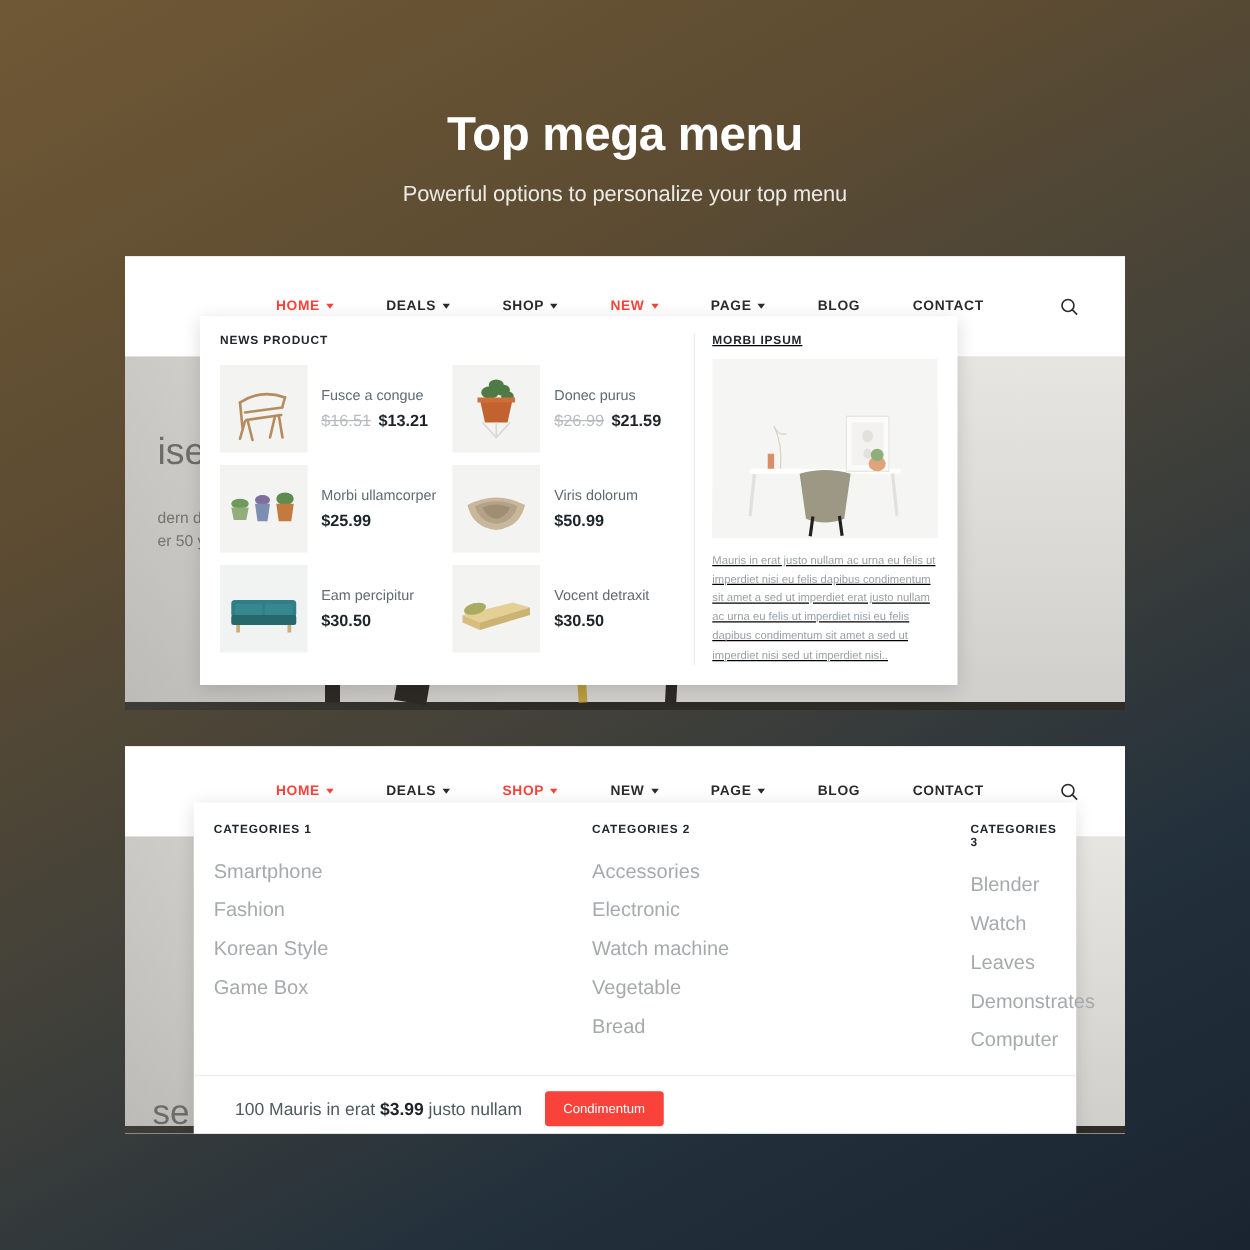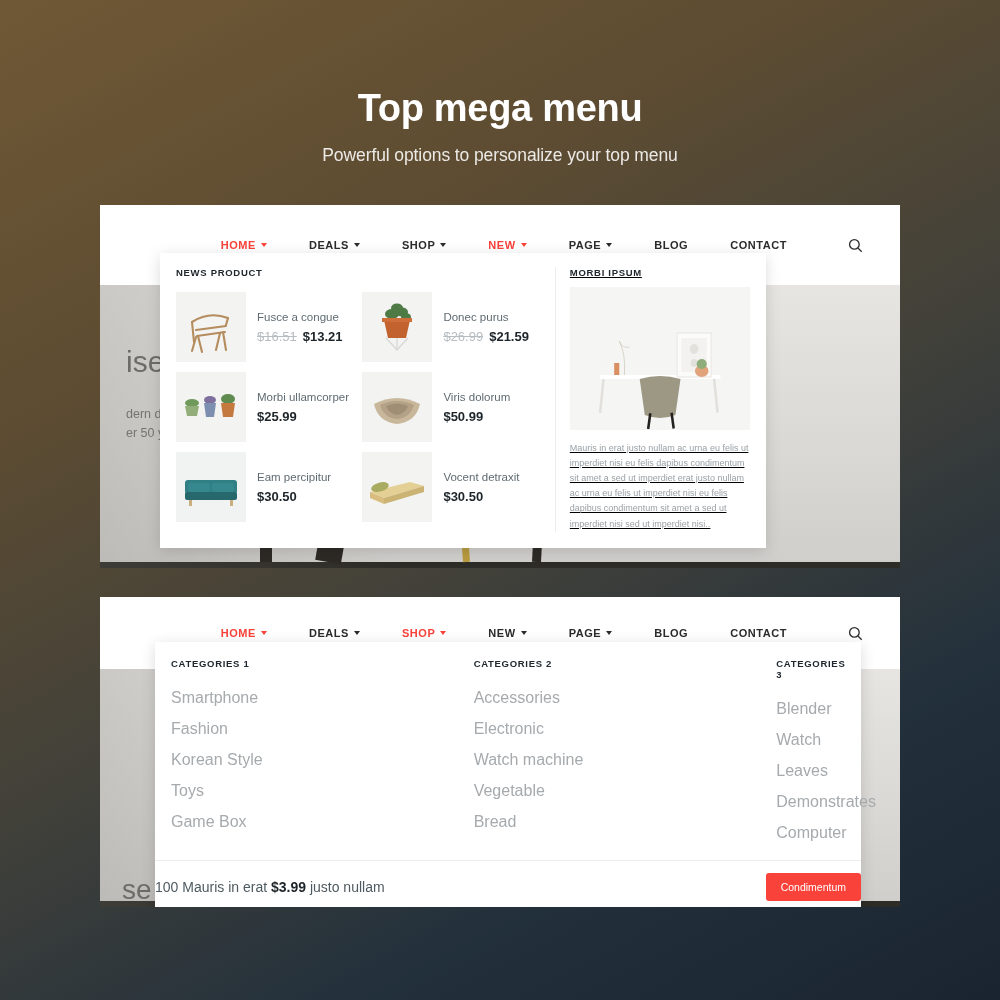--- a/index.html
+++ b/index.html
@@ -199,22 +199,23 @@
     color: #a6aaad;
     padding: 6.5px 0;
     cursor: pointer;
     white-space: nowrap;
   }
   .promo-bar {
     border-top: 1px solid #ededed;
     height: 53px;
     display: flex;
     align-items: center;
-    justify-content: space-between;
+    justify-content: flex-start;
     gap: 18px;
+    padding-left: 33px;
   }
   .promo-text { font-size: 14px; color: #4e5a61; }
   .promo-text b { color: #1d2429; font-weight: bold; }
   .promo-btn {
     background: #f9423a;
     color: #ffffff;
     font-size: 10.5px;
     border: none;
     border-radius: 3px;
     padding: 8px 15px;
@@ -499,21 +500,20 @@
   </div>
 
   <div class="mega" id="mega-cats">
     <div class="cats-row">
 
       <div class="cat-col c1">
         <div class="cat-title">CATEGORIES 1</div>
         <div class="cat-link">Smartphone</div>
         <div class="cat-link">Fashion</div>
         <div class="cat-link">Korean Style</div>
-        <div class="cat-link">Toys</div>
         <div class="cat-link">Game Box</div>
       </div>
 
       <div class="cat-col c2">
         <div class="cat-title">CATEGORIES 2</div>
         <div class="cat-link">Accessories</div>
         <div class="cat-link">Electronic</div>
         <div class="cat-link">Watch machine</div>
         <div class="cat-link">Vegetable</div>
         <div class="cat-link">Bread</div>

